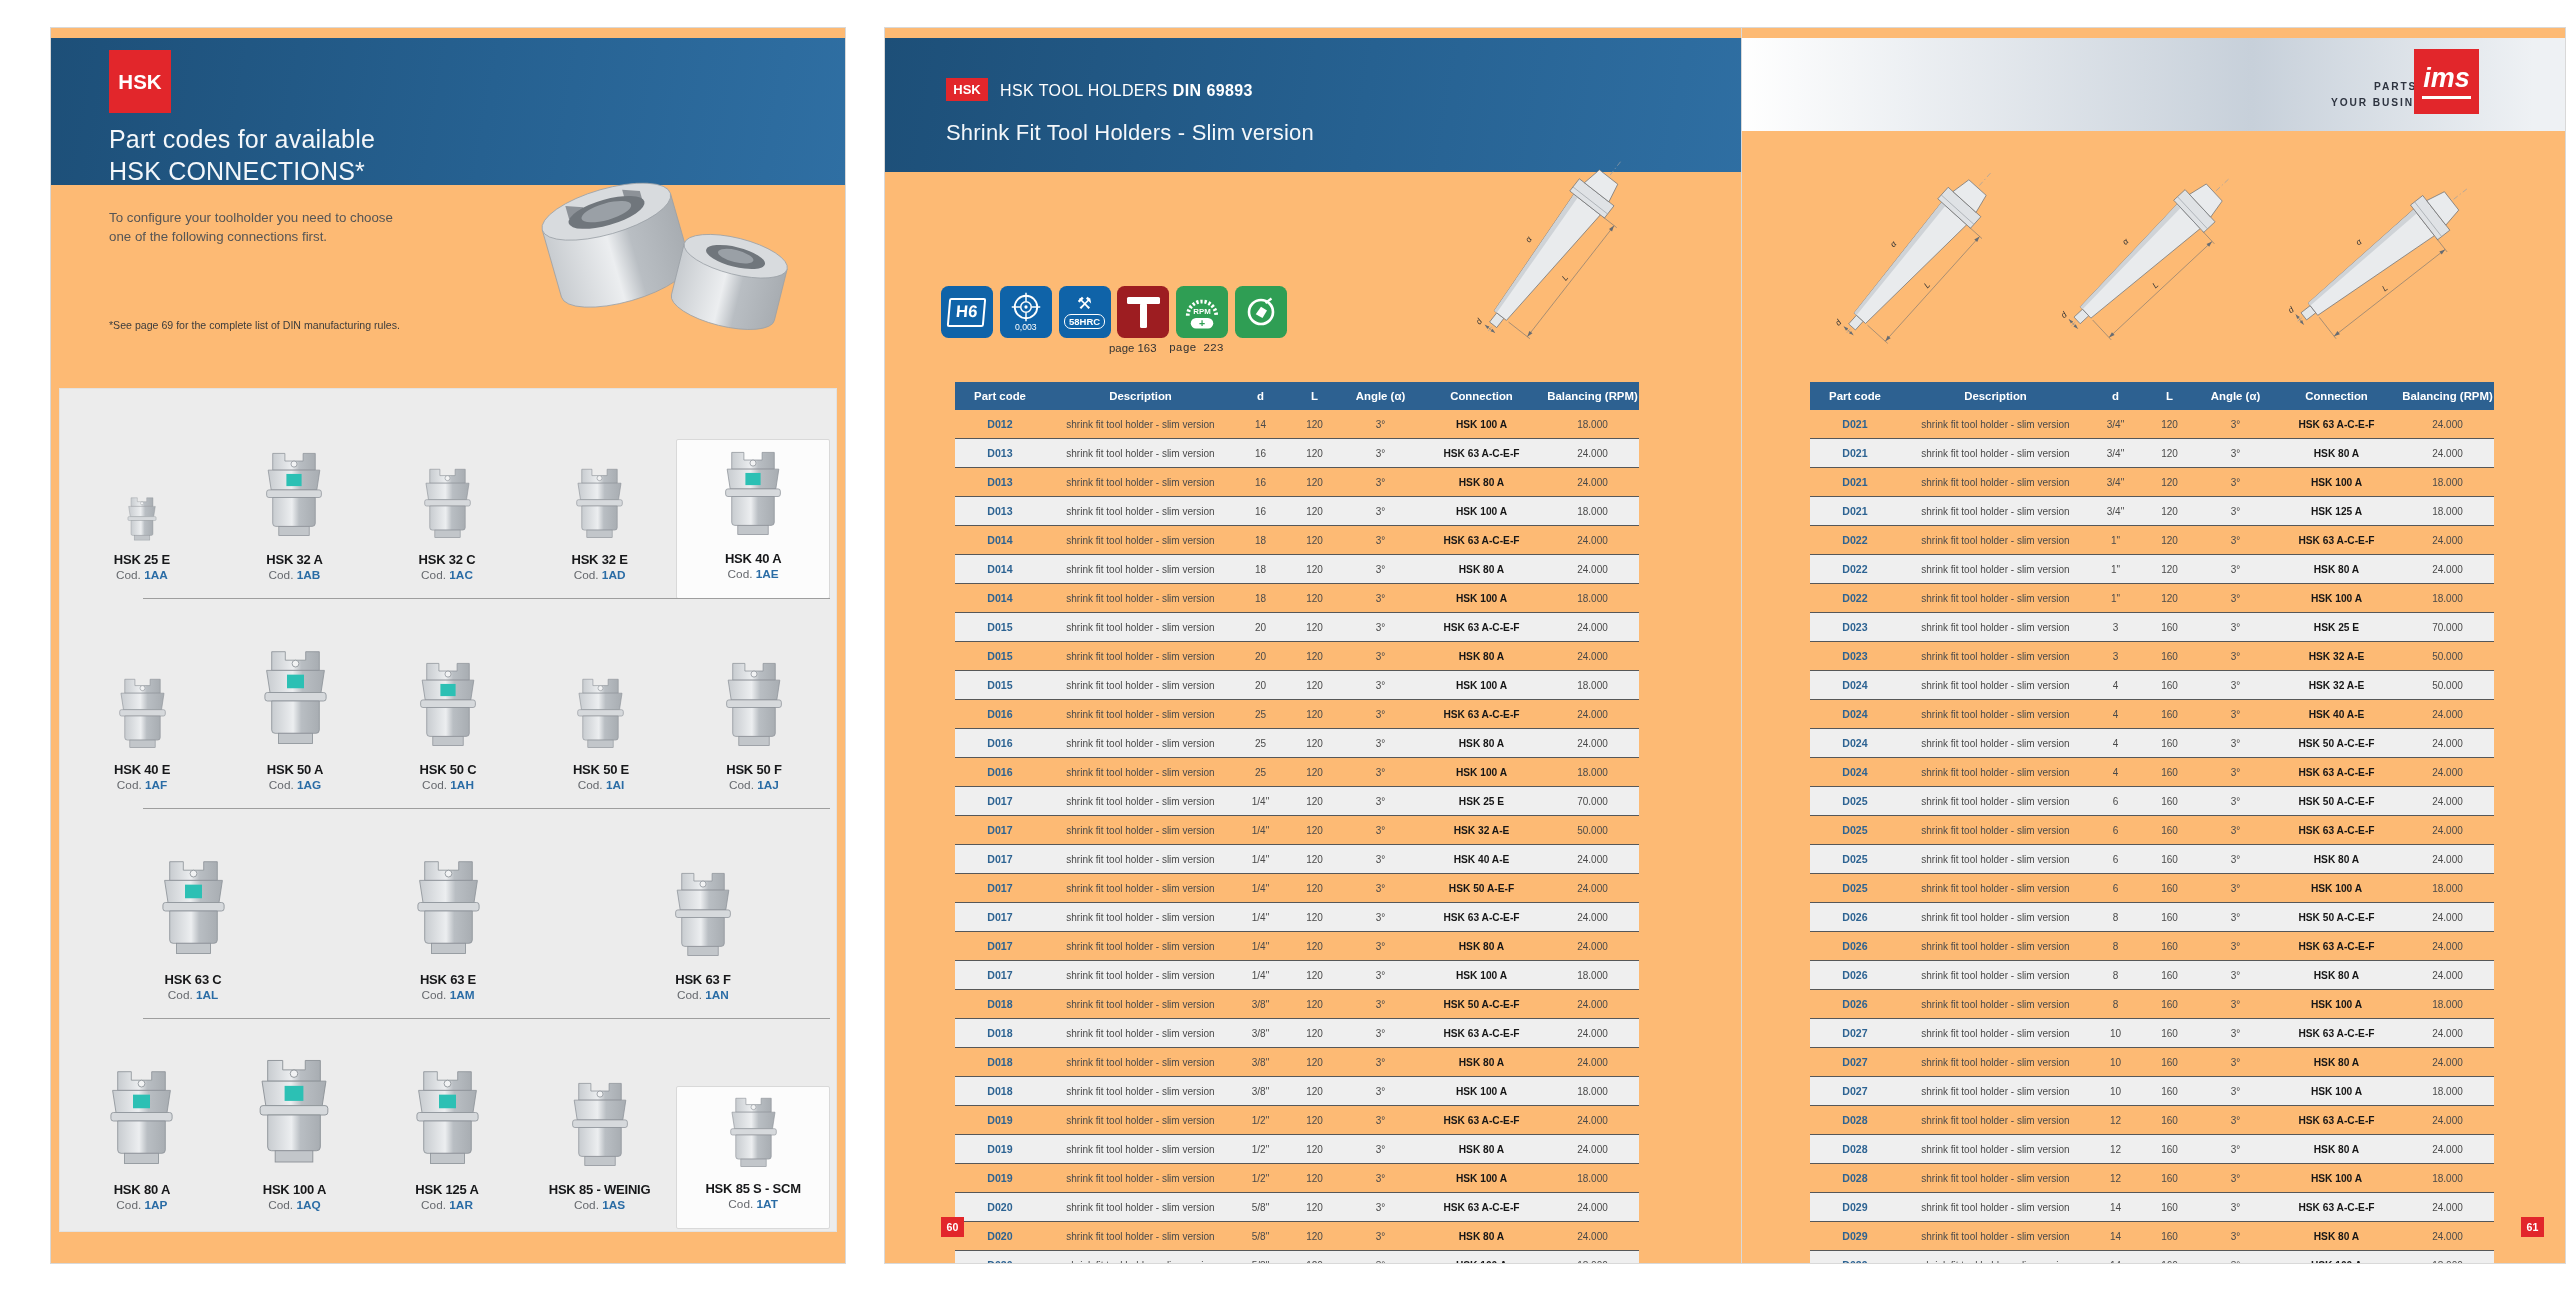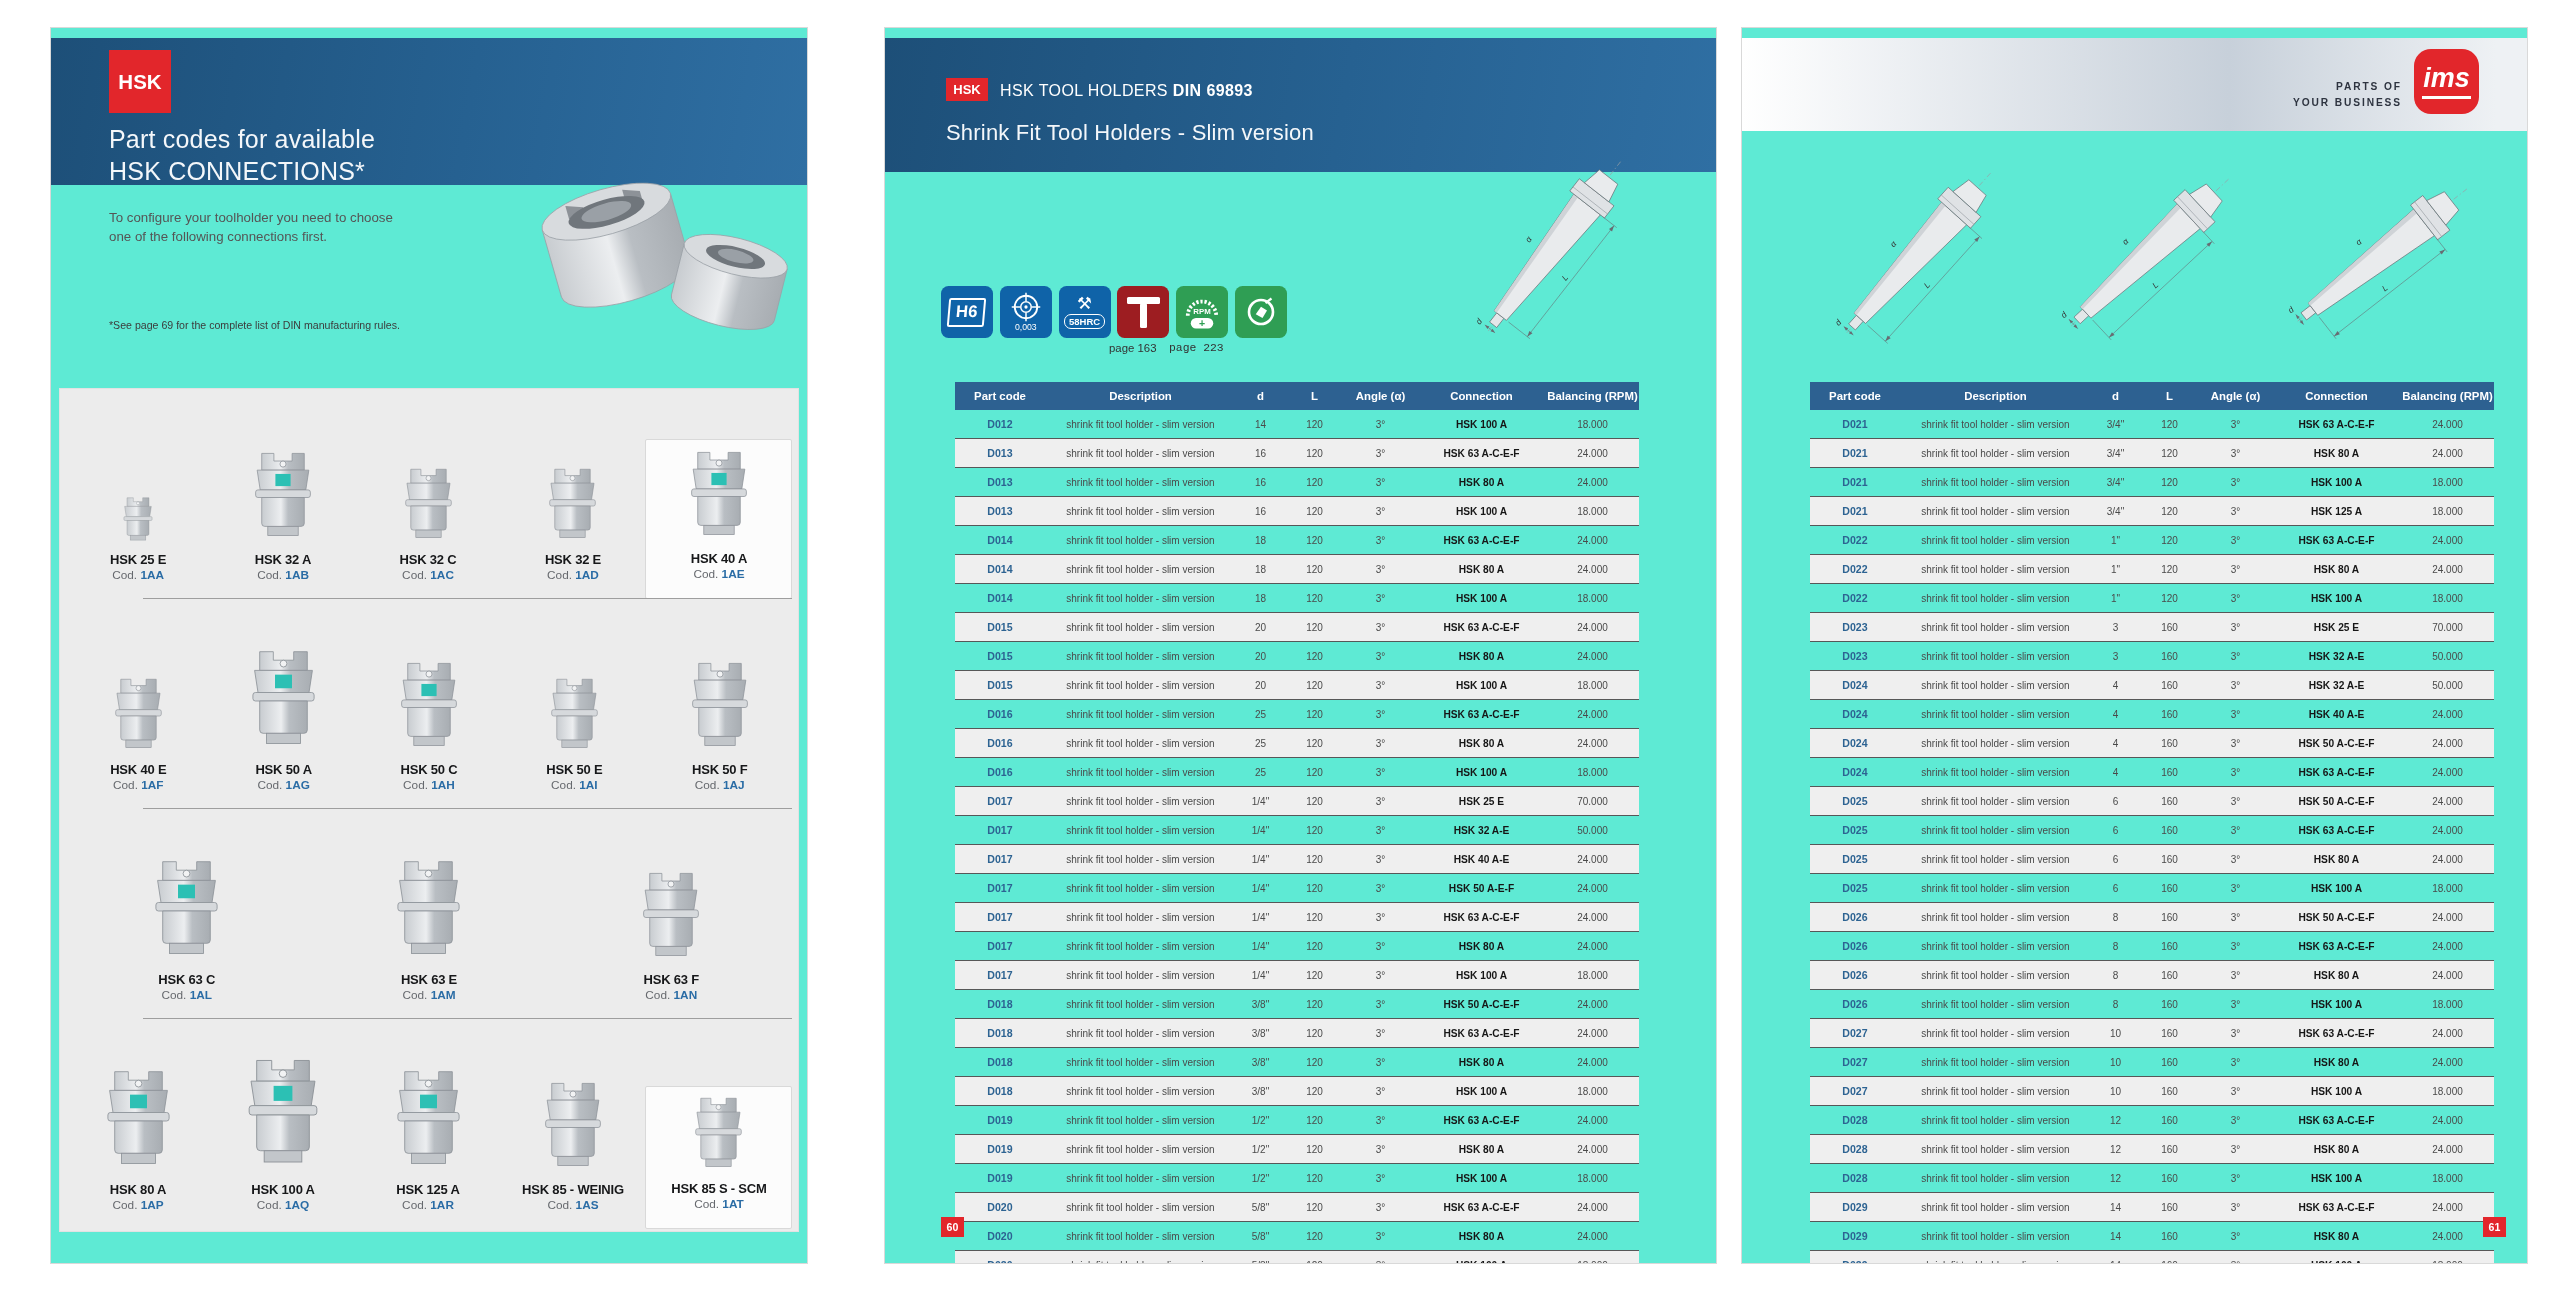--- a/index.html
+++ b/index.html
@@ -1,19 +1,19 @@
 <!DOCTYPE html>
 <html style="font-size:12px"><head>
 <meta charset="utf-8">
 <style>
   html,body{margin:0;padding:0;width:2576px;height:1294px;background:#fff;overflow:hidden;
     font-family:"Liberation Sans",sans-serif;}
   .defs-svg{position:absolute;width:0;height:0;}
   .canvas{position:relative;width:2576px;height:1294px;background:#fff;}
-  .page{position:absolute;top:27px;height:1235px;background:#5eead4;border:0.8px solid #d9d9d9;overflow:hidden;}
+  .page{position:absolute;top:27px;height:1235px;background:#fdba74;border:0.8px solid #d9d9d9;overflow:hidden;padding-left:38px;}
   .page-left{left:50px;width:756px;}
   .page-mid{left:884px;width:831px;}
   .page-right{left:1741px;width:785px;}
 
   
   .band{position:absolute;left:0;right:0;background:linear-gradient(100deg,#1d4f78 0%,#266191 55%,#2f6fa3 100%);}
   .band-left{top:10px;height:147px;}
   .band-mid{top:10px;height:134px;}
   .hsk-badge{position:absolute;background:#e2262b;color:#fff;display:flex;align-items:center;justify-content:center;font-weight:bold;}
   .hsk-badge-lg{left:58px;top:12px;width:62px;height:63px;font-size:20.5px;}
@@ -69,21 +69,21 @@
   .dia-r1{left:72px;top:178px;transform:rotate(-48deg);}
   .dia-r2{left:303px;top:178px;transform:rotate(-43deg);}
   .dia-r3{left:535px;top:181px;transform:rotate(-38deg);}
 
   
   .band-right{position:absolute;left:0;right:0;top:10px;height:93px;
     background:linear-gradient(90deg,#ffffff 0%,#c7d0da 62%,#eef1f4 96%);}
   .tagline{position:absolute;right:125px;top:41px;text-align:right;font-size:10.2px;
     letter-spacing:1.9px;font-weight:bold;color:#2e3440;line-height:1.55;}
   .ims{position:absolute;left:672px;top:11.4px;width:65px;height:65px;background:#e2262b;
-    display:flex;align-items:center;justify-content:center;border-radius:17px;}
+    display:flex;align-items:center;justify-content:center;}
   .ims span{color:#fff;font-style:italic;font-weight:bold;font-size:27px;line-height:1;
     border-bottom:3px solid #fff;padding:0 1.5px 3.8px;}
 
   .pgnum{position:absolute;width:23px;height:20px;background:#e2262b;color:#fff;font-size:10.6px;
     font-weight:bold;display:flex;align-items:center;justify-content:center;top:1189px;}
   .pgnum-mid{left:56px;}  .pgnum-right{right:21px;}
 </style>
 </head>
 <body>
 

